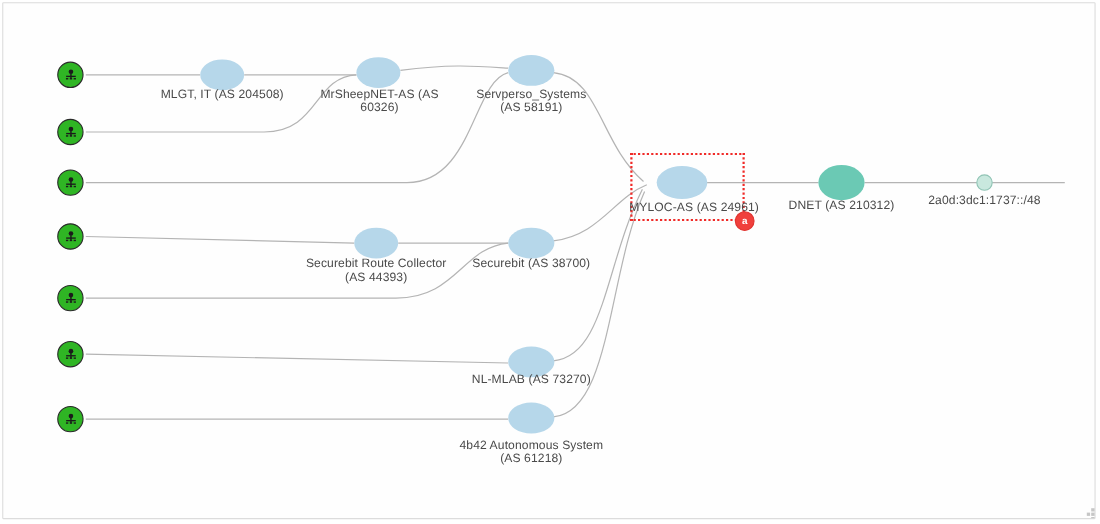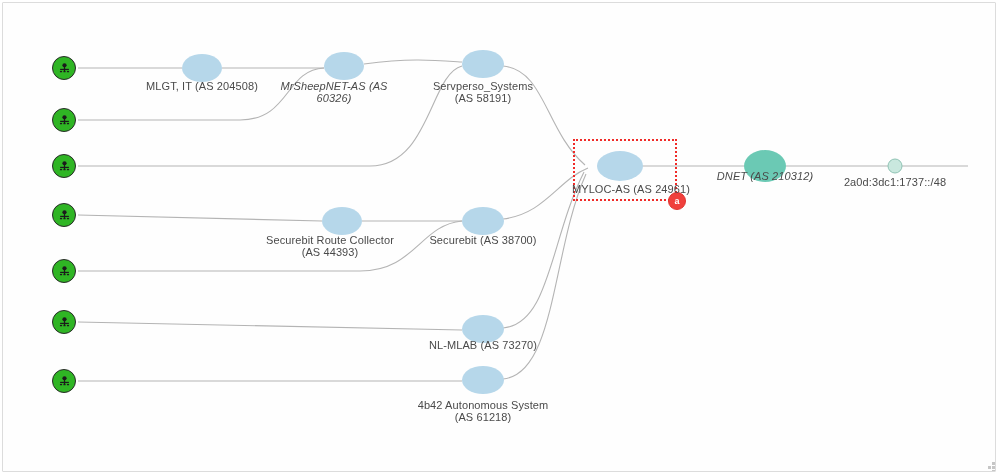--- a/index.html
+++ b/index.html
@@ -211,31 +211,31 @@
       <rect x="2.4" y="11" width="2.6" height="1.6" fill="#1b1b1b"></rect>
       <rect x="6.7" y="11" width="2.6" height="1.6" fill="#1b1b1b"></rect>
       <rect x="11" y="11" width="2.6" height="1.6" fill="#1b1b1b"></rect>
     </svg>
   </div>
 
   <div class="sel-box" style="left:573px; top:139px; width:104px; height:62px;"></div>
   <div class="badge" style="left: 668px; top: 192px;">a</div>
 
   <div class="node-label" style="left:132px; top:80px; width:140px;">MLGT, IT (AS 204508)</div>
-  <div class="node-label" style="left:264px; top:80px; width:140px;font-style:italic;">MrSheepNET-AS (AS 60326)</div>
+  <div class="node-label" style="left:275px; top:80px; width:140px;">MrSheepNET-AS (AS 60326)</div>
   <div class="node-label" style="left:413px; top:80px; width:140px;">Servperso_Systems
 (AS 58191)</div>
-  <div class="node-label" style="left:260px; top:234px; width:140px;">Securebit Route Collector
+  <div class="node-label" style="left:272px; top:234px; width:140px;">Securebit Route Collector
 (AS 44393)</div>
   <div class="node-label" style="left:413px; top:234px; width:140px;">Securebit (AS 38700)</div>
   <div class="node-label" style="left:413px; top:339px; width:140px;">NL-MLAB (AS 73270)</div>
   <div class="node-label" style="left:413px; top:399px; width:140px;">4b42 Autonomous System
 (AS 61218)</div>
   <div class="node-label" style="left:550px; top:183px; width:140px;text-align:right;">MYLOC-AS (AS 24961)</div>
-  <div class="node-label" style="left:695px; top:170px; width:140px;font-style:italic;">DNET (AS 210312)</div>
+  <div class="node-label" style="left:695px; top:181px; width:140px;">DNET (AS 210312)</div>
   <div class="node-label" style="left:825px; top:176px; width:140px;">2a0d:3dc1:1737::/48</div>
 
   <div class="scroll-corner">
     <i style="left:6px; top:0; width:3px; height:3px;"></i>
     <i style="left:6px; top:4px; width:3px; height:3px;"></i>
     <i style="left:2px; top:4px; width:3px; height:3px;"></i>
     <i style="left:6px; top:8px; width:3px; height:1px;"></i>
   </div>
 </div>
 

